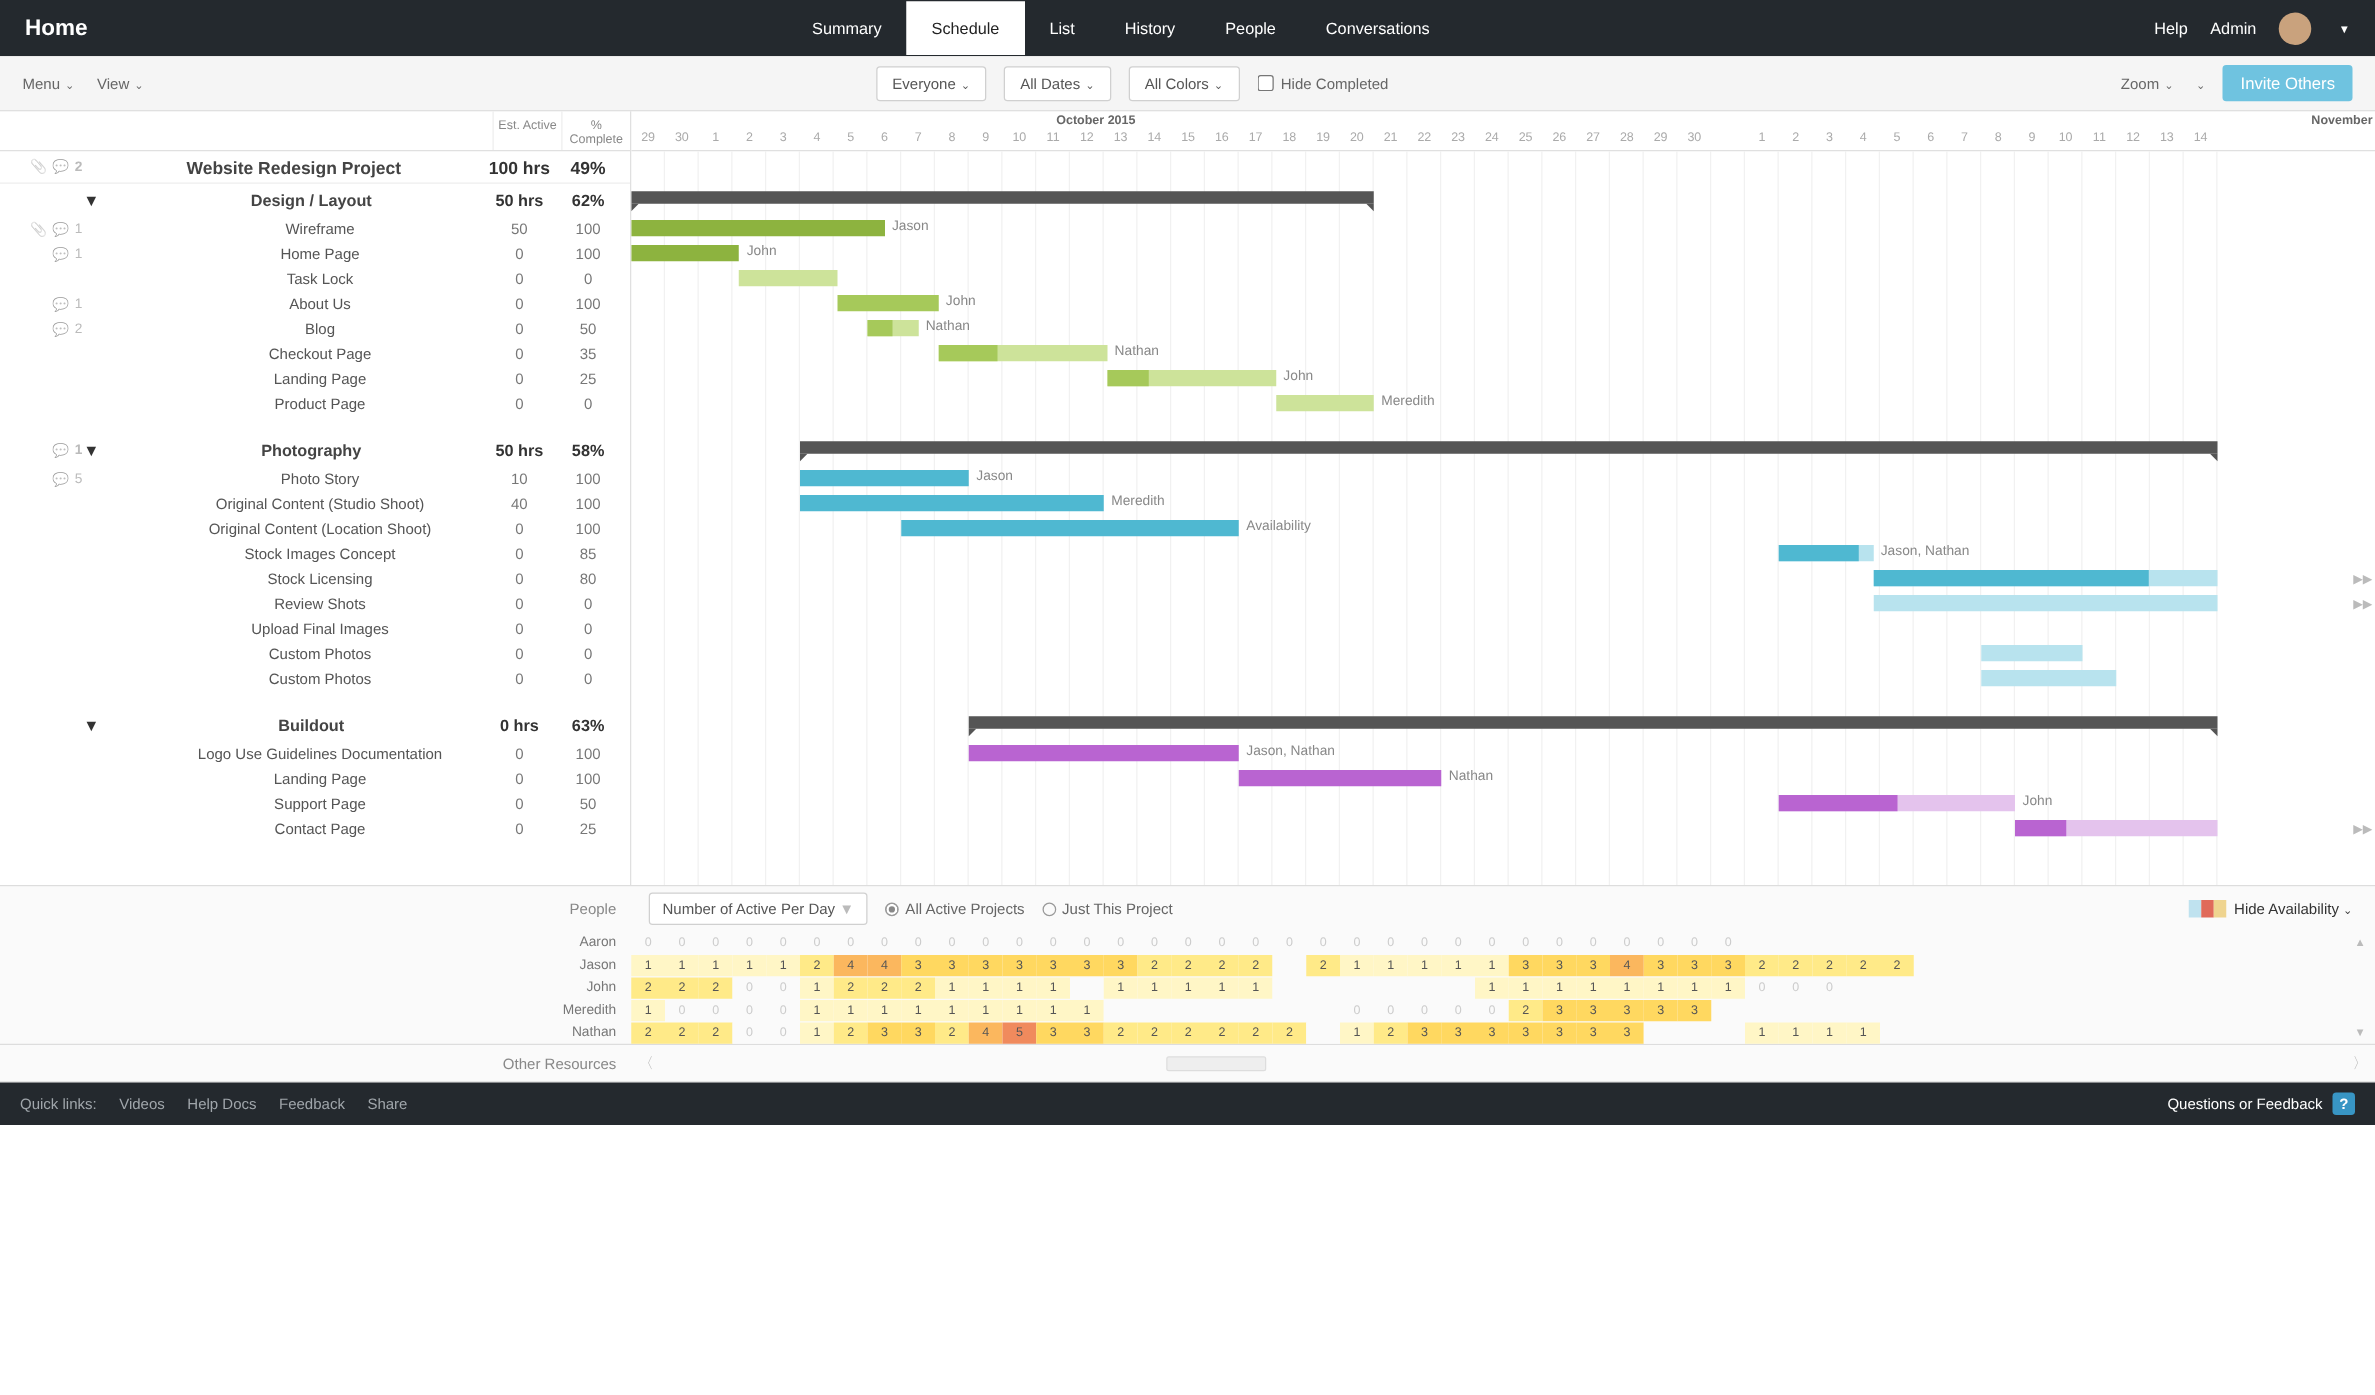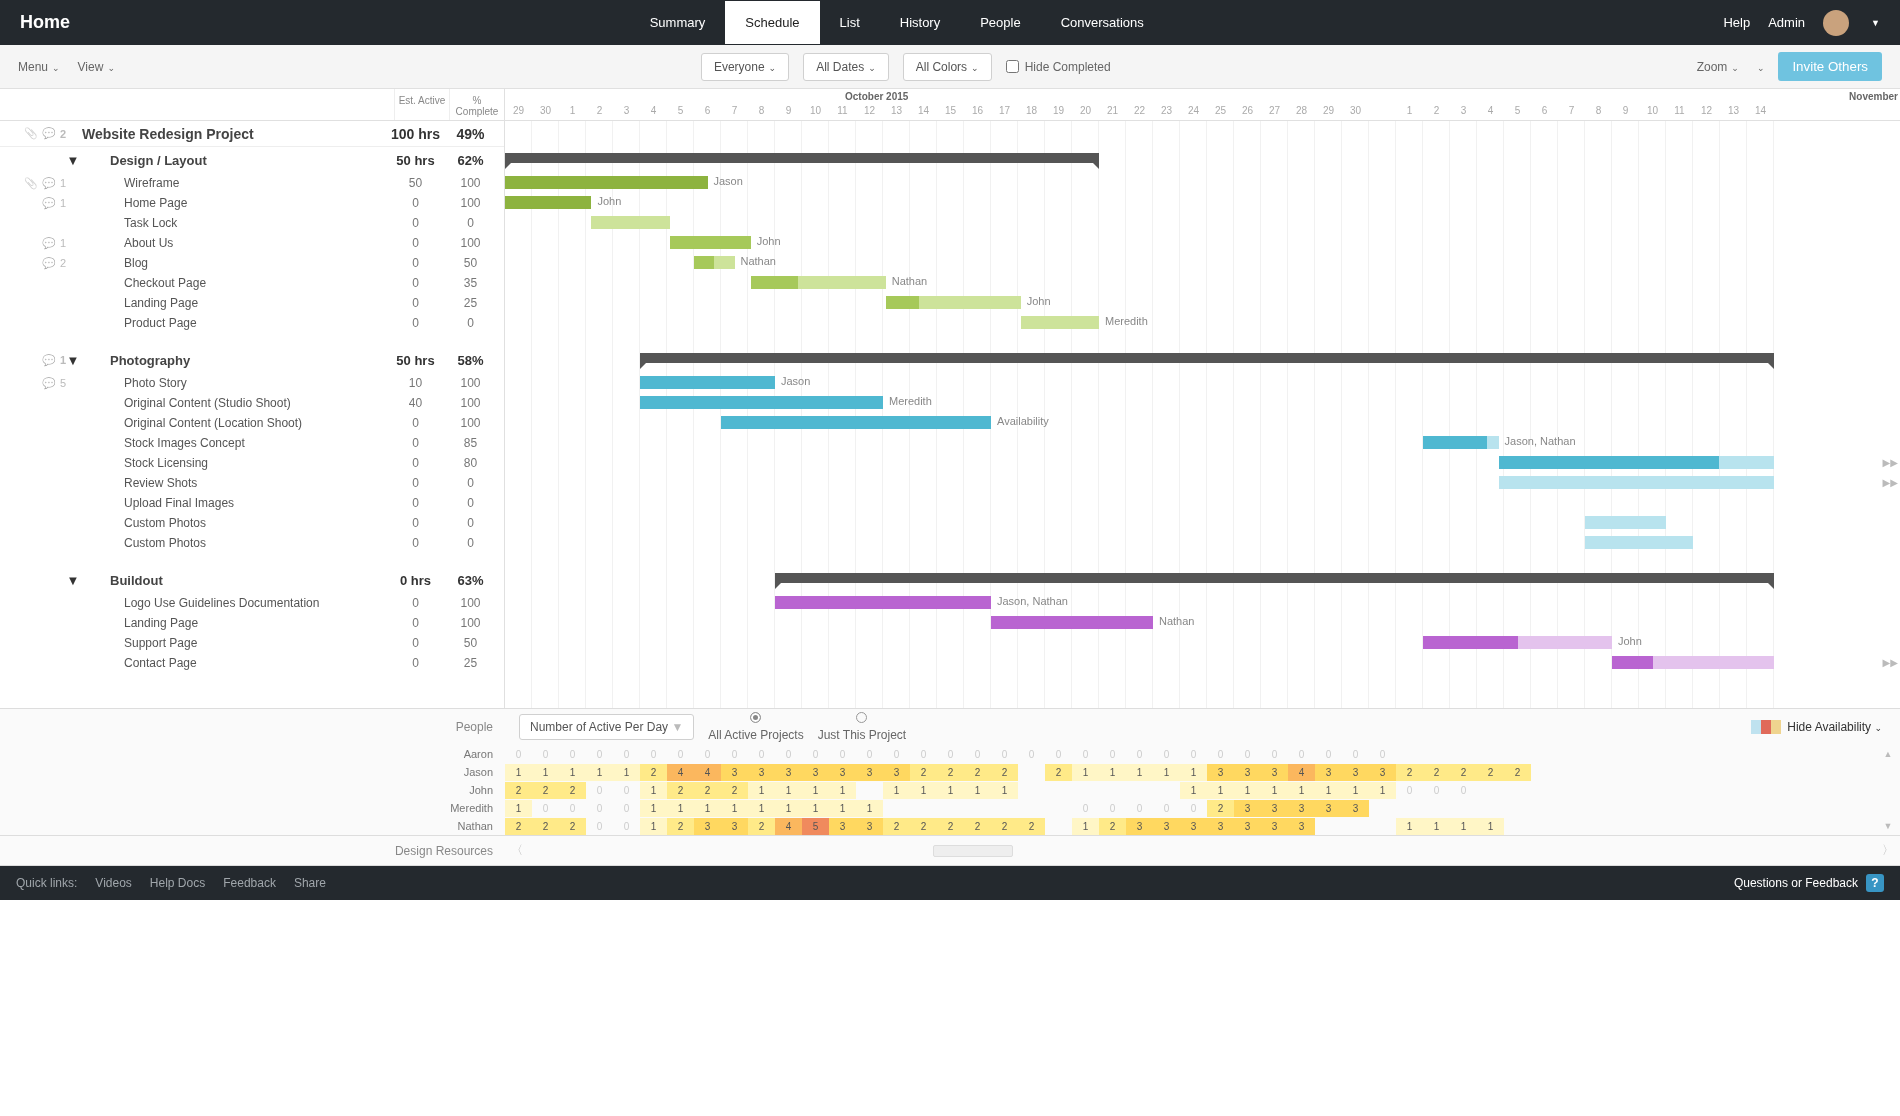--- a/index.html
+++ b/index.html
@@ -26,21 +26,21 @@
   .leftpane { width: 505px; flex: 0 0 505px; border-right: 1px solid #e0e0e0; display: flex; flex-direction: column; }
   .colheaders { height: 32px; display: flex; border-bottom: 1px solid #e0e0e0; font-size: 10px; color: #888; }
   .colheaders .spacer { flex: 1; }
   .colheaders .ch { width: 55px; text-align: center; padding-top: 6px; border-left: 1px solid #eee; }
   .rows { overflow-y: auto; flex: 1; }
   .row { display: flex; align-items: center; height: 20px; padding: 0 6px; }
   .row.group { font-weight: 700; font-size: 13px; height: 26px; }
   .row.project { font-weight: 700; font-size: 14px; height: 26px; border-bottom: 1px solid #eee; }
   .row .icons { width: 60px; display: flex; gap: 4px; align-items: center; justify-content: flex-end; color: #bbb; font-size: 11px; }
   .row .caret { width: 14px; text-align: center; color: #333; }
-  .row .name { flex: 1; padding-left: 2px; color: #444; overflow: hidden; text-overflow: ellipsis; white-space: nowrap; }
+  .row .name { flex: 1; padding-left: 2px; color: #444; overflow: hidden; text-overflow: ellipsis; white-space: nowrap; text-align: center; }
   .row .name.indent1 { padding-left: 30px; }
   .row .name.indent2 { padding-left: 44px; color: #555; }
   .row .est { width: 55px; text-align: center; color: #777; }
   .row .pct { width: 55px; text-align: center; color: #777; }
   .row.group .est, .row.group .pct, .row.project .est, .row.project .pct { font-weight: 700; color: #333; }
   .row.gapbefore { margin-top: 14px; }
 
   .gantt { flex: 1; overflow: hidden; position: relative; }
   .timeline-header { height: 32px; border-bottom: 1px solid #e0e0e0; position: relative; }
   .month-label { position: absolute; top: 2px; font-size: 10px; color: #666; font-weight: 600; }
@@ -55,21 +55,21 @@
   .sumbar { position: absolute; height: 10px; background: #555; }
   .sumbar::before, .sumbar::after { content: ''; position: absolute; width: 0; height: 0; border-top: 6px solid #555; top: 10px; }
   .sumbar::before { left: 0; border-right: 6px solid transparent; }
   .sumbar::after { right: 0; border-left: 6px solid transparent; }
   .more-arrow { position: absolute; right: 2px; color: #bbb; font-size: 10px; }
 
   .people-panel { background: #fafafa; border-bottom: 1px solid #ddd; }
   .people-header { display: flex; align-items: center; height: 36px; padding-left: 0; gap: 14px; }
   .people-header .plabel { width: 505px; text-align: right; padding-right: 12px; color: #888; font-size: 12px; }
   .people-header .dd2 { border: 1px solid #d0d0d0; background: #fff; border-radius: 3px; padding: 5px 10px; cursor: pointer; color: #555; }
-  .radio { display: flex; align-items: center; gap: 5px; color: #666; flex-direction: column; }
+  .radio { display: flex; align-items: center; gap: 5px; color: #666; }
   .radio .r { width: 11px; height: 11px; border: 1px solid #999; border-radius: 50%; }
   .people-header .avail { margin-left: auto; display: flex; align-items: center; gap: 6px; padding-right: 18px; }
   .avail-swatch { display: flex; }
   .avail-swatch div { width: 10px; height: 14px; }
   .people-rows { }
   .prow { display: flex; align-items: center; height: 18px; }
   .prow .pname { width: 505px; text-align: right; padding-right: 12px; color: #777; font-size: 11px; }
   .prow .cells { display: flex; }
   .prow .c { width: 27px; height: 17px; text-align: center; font-size: 10px; line-height: 17px; color: #555; }
   .updown { width: 18px; display: flex; flex-direction: column; gap: 1px; color: #bbb; font-size: 9px; align-items: center; margin-left: auto; padding-right: 6px; }
@@ -728,21 +728,21 @@
           <div class="c" style="background: rgb(255, 246, 198);">1</div>
         </div>
         <div class="updown">
           <span>▼</span>
         </div>
       </div>
     </div>
 </div>
 
 <div class="other-resources">
-  <div class="orlabel">Design Resources</div>
+  <div class="orlabel">Other Resources</div>
   <span class="sarr">〈</span>
   <div class="scrolltrack">
       <div class="thumb"></div>
     </div>
   <span class="sarr">〉</span>
 </div>
 
 <div class="footer">
   <span>Quick links:</span>
   <span id="footer-links"><span style="margin-right: 18px;">Videos</span><span style="margin-right: 18px;">Help Docs</span><span style="margin-right: 18px;">Feedback</span><span style="margin-right: 18px;">Share</span></span>

